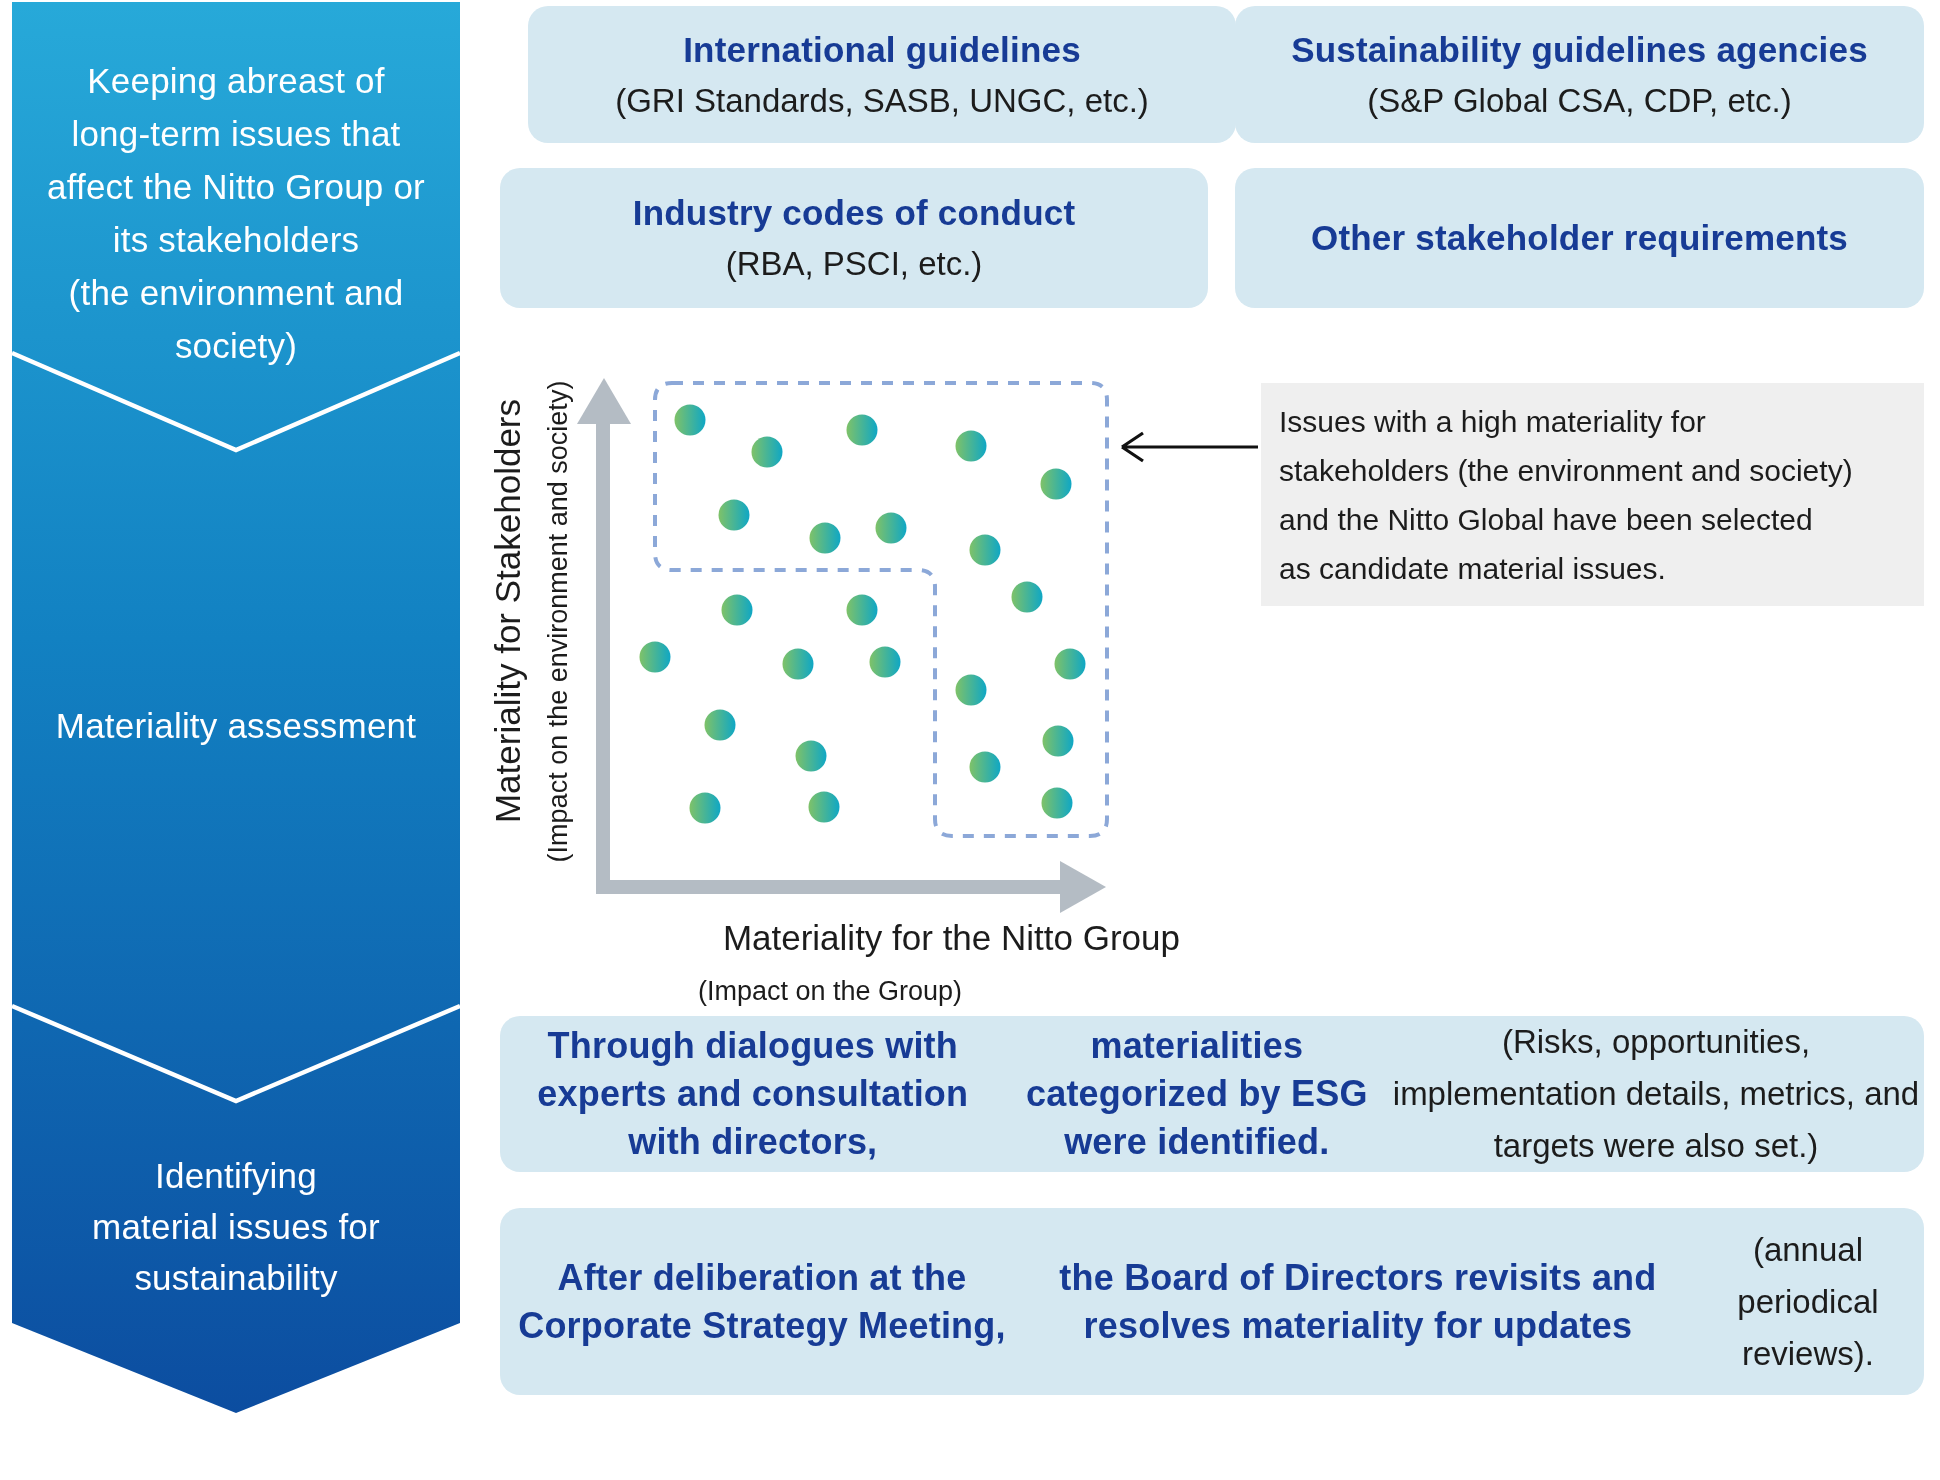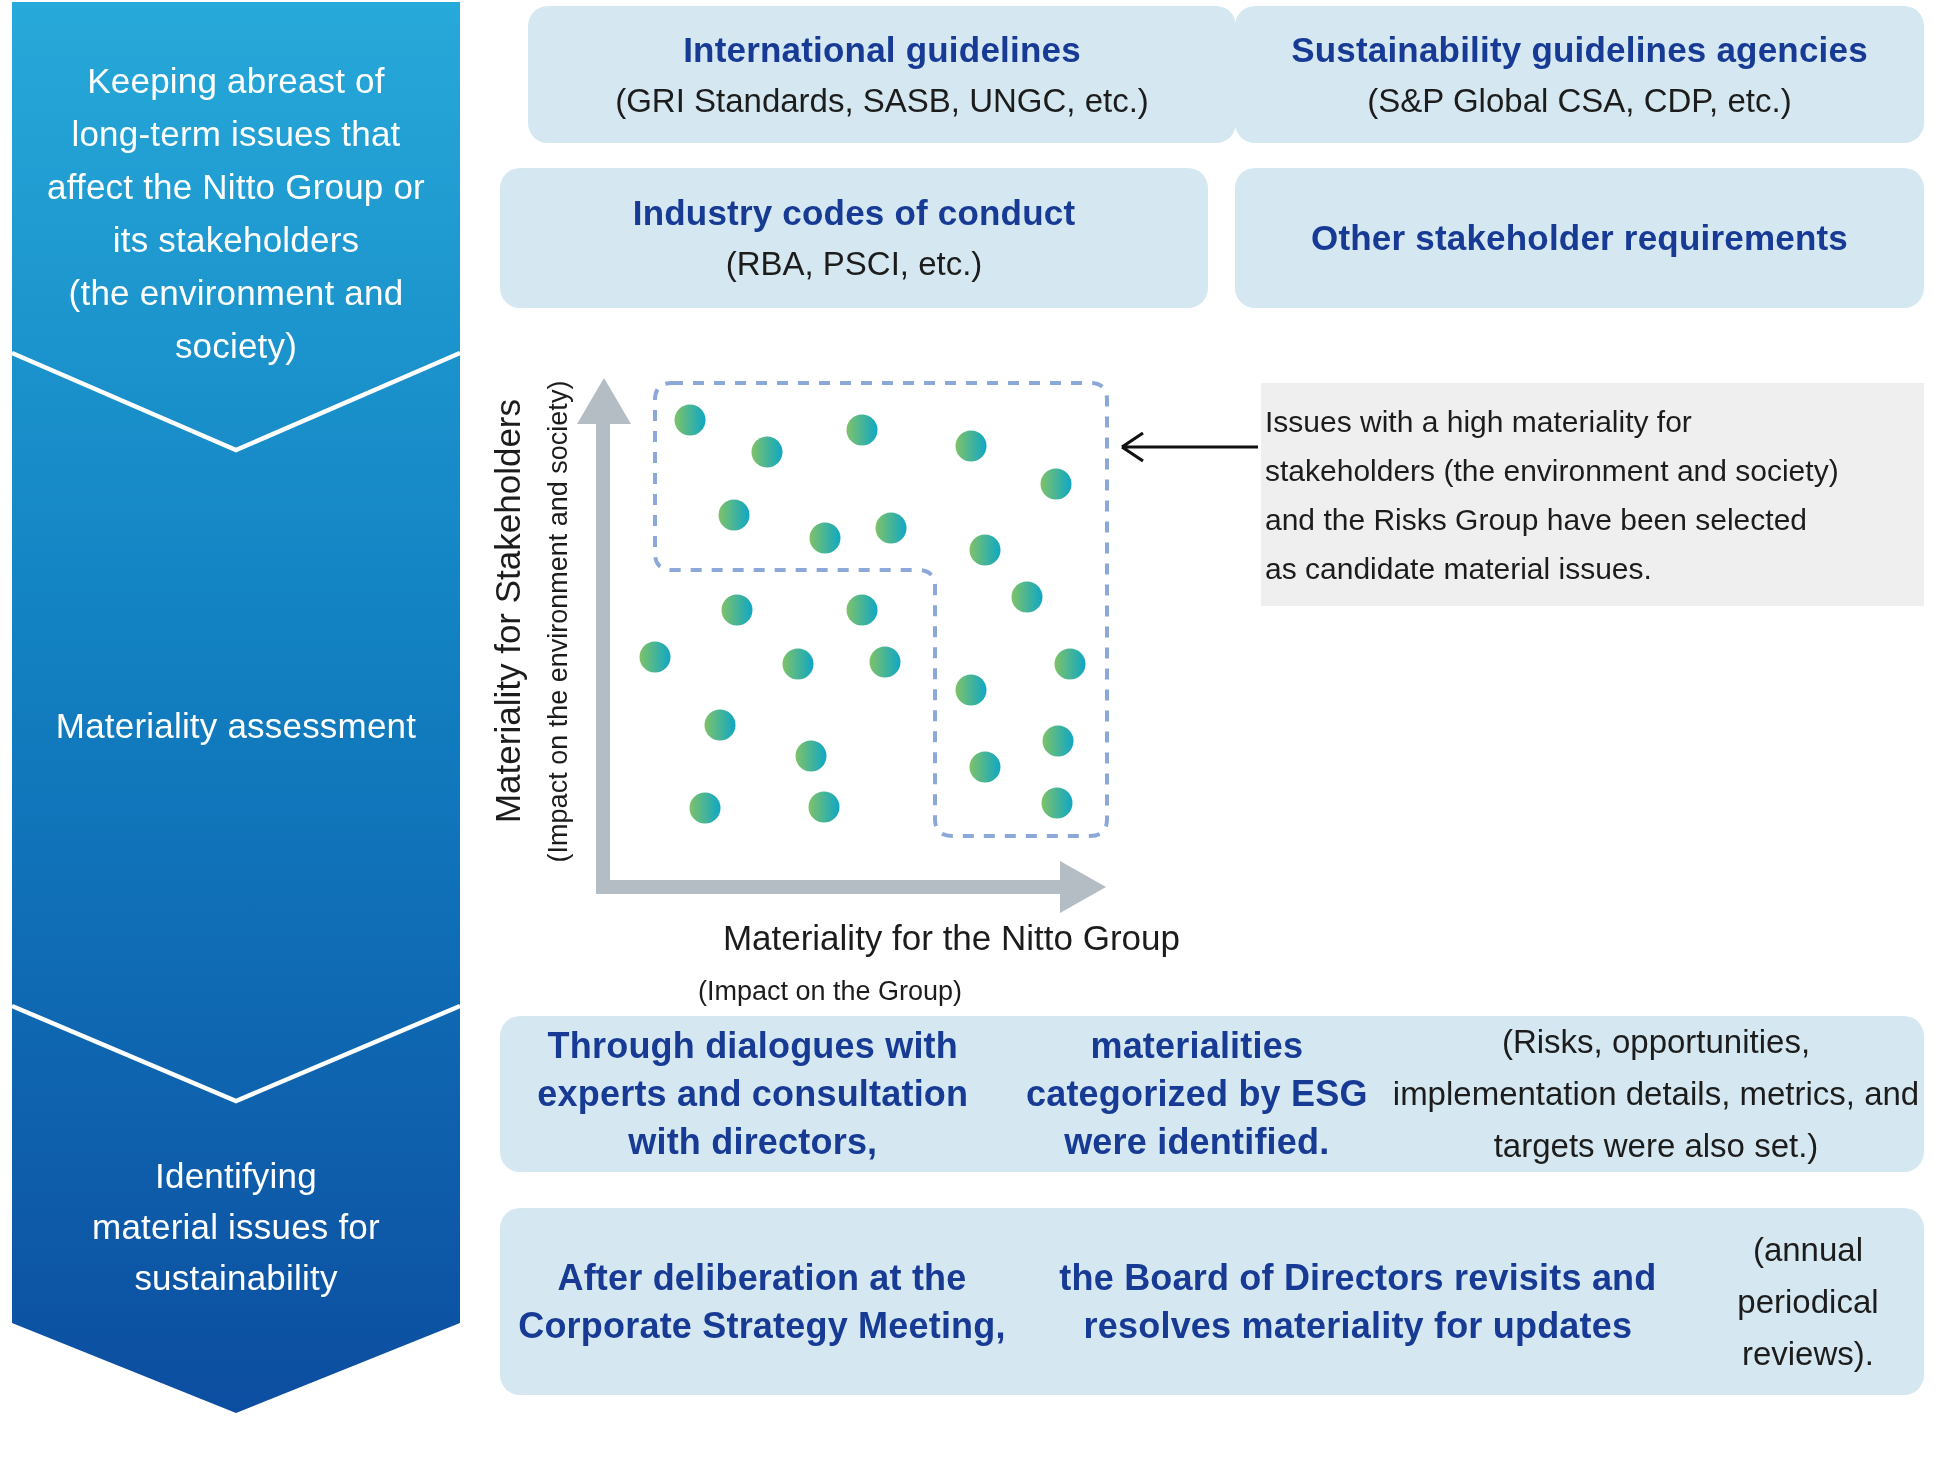--- a/index.html
+++ b/index.html
@@ -54,21 +54,21 @@
   }
   .xlabel{position:absolute; left:480px; top:918px; width:700px; text-align:right;
     font-size:35px; font-weight:500;}
   .xsub{position:absolute; left:480px; top:976px; width:700px; text-align:center;
     font-size:27px; font-weight:400;}
   
   .note{
     position:absolute; left:1261px; top:383px; width:663px; height:223px;
     background:var(--note-bg,#efefef);
     display:flex; flex-direction:column; justify-content:center;
-    padding-left:4px; box-sizing:border-box;
+    padding-left:18px; box-sizing:border-box;
   }
   .note div{font-size:30px; line-height:49px; color:var(--ink,#1c1c1c);}
   
   .outbox{
     position:absolute; left:500px; width:1424px; background:var(--box-bg,#d5e8f1);
     border-radius:20px; display:flex; flex-direction:row; align-items:center;
     justify-content:center; text-align:center;
   }
   .outbox .bold{color:var(--navy,#173b95); font-size:36px; font-weight:bold; line-height:48px; letter-spacing:.2px;}
   .outbox .plain{color:var(--ink,#1c1c1c); font-size:33px; font-weight:400; line-height:52px;}
@@ -163,21 +163,21 @@
   </div>
 
   <div class="ylabel">Materiality for Stakeholders</div>
   <div class="ysub">(Impact on the environment and society)</div>
   <div class="xlabel">Materiality for the Nitto Group</div>
   <div class="xsub">(Impact on the Group)</div>
 
   <div class="note">
     <div>Issues with a high materiality for</div>
     <div>stakeholders (the environment and society)</div>
-    <div>and the Risks Group have been selected</div>
+    <div>and the Nitto Global have been selected</div>
     <div>as candidate material issues.</div>
   </div>
 
   <div class="outbox boxA">
     <div class="bold">Through dialogues with experts and consultation with directors,</div>
     <div class="bold">materialities categorized by ESG were identified.</div>
     <div class="plain">(Risks, opportunities, implementation details, metrics, and targets were also set.)</div>
   </div>
   <div class="outbox boxB">
     <div class="bold">After deliberation at the Corporate Strategy Meeting,</div>

